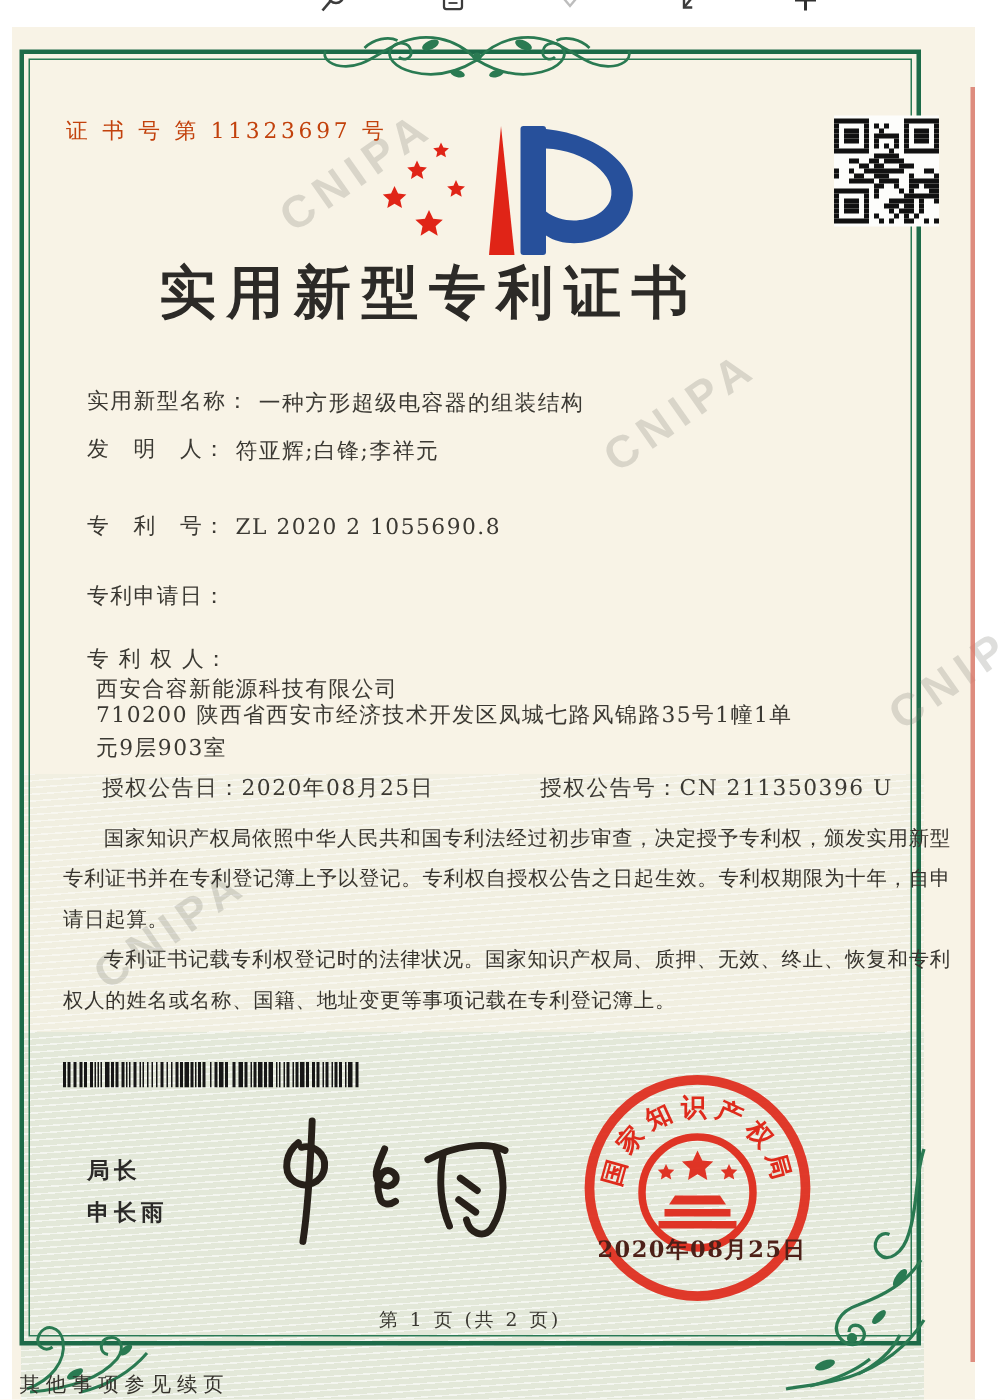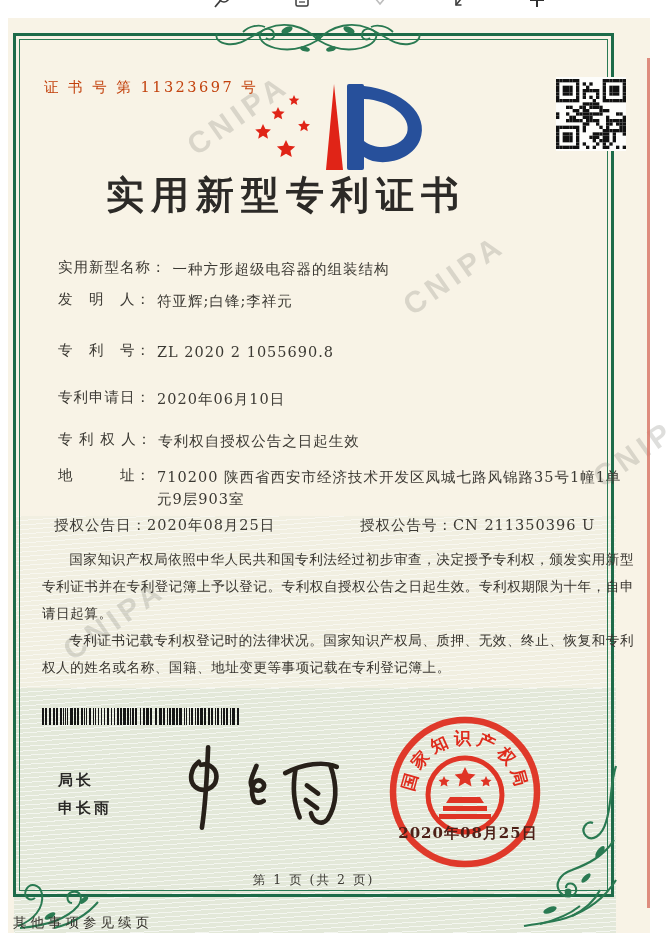--- a/index.html
+++ b/index.html
@@ -49,24 +49,24 @@
   .qr { position:absolute; left:548px; top:59px; width:70px; height:74px; z-index:3; background:#fdfdfb; }
 
   .title { position:absolute; left:5px; top:152px; width:546px; text-align:center;
     font-size:38px; font-weight:bold; letter-spacing:7px; color:#2c2a27; z-index:3; }
 
   .field { position:absolute; left:50px; display:flex; font-size:14.5px;
     letter-spacing:1px; color:#3b3933; z-index:3; }
   .field .lbl { white-space:nowrap; }
   .field .val { margin-left:6px; max-width:470px; line-height:22px; }
   .f0 { top:240px; } .f1 { top:272px; } .f2 { top:323px; }
-  .f3 { top:370px; } .f4 { top:412px; } .f5 { top:448px; }
+  .f3 { top:370px; } .f4 { top:412px;flex-direction:column; } .f5 { top:448px; }
   .grant-row { position:absolute; top:498px; left:0; width:642px; height:22px;
     font-size:14.5px; letter-spacing:1px; color:#3b3933; z-index:3; }
-  .grant-row .g1 { position:absolute; left:46px; }
+  .grant-row .g1 { position:absolute; left:60px; }
   .grant-row .g2 { position:absolute; left:352px; }
 
   .body-text { position:absolute; left:34px; top:528px; width:592px; z-index:3;
     font-size:13.6px; line-height:27px; color:#37342e; text-align:justify; letter-spacing:.5px; }
   .body-text p { text-indent:2em; }
 
   .barcode { position:absolute; left:34px; top:690px; width:200px; height:17px; z-index:3; }
 
   .official { position:absolute; left:50px; top:750px; z-index:3;
     font-family:Liberation Mono, monospace; font-weight:bold; font-size:15px;
@@ -422,28 +422,26 @@
   <div class="field f1">
     <span class="lbl">发　明　人：</span>
     <span class="val">符亚辉;白锋;李祥元</span>
   </div>
   <div class="field f2">
     <span class="lbl">专　利　号：</span>
     <span class="val">ZL 2020 2 1055690.8</span>
   </div>
   <div class="field f3">
     <span class="lbl">专利申请日：</span>
-    <span class="val">2020年06月10日</span>
   </div>
   <div class="field f4">
     <span class="lbl">专 利 权 人：</span>
-    <span class="val">专利权自授权公告之日起生效</span>
+    <span class="val">西安合容新能源科技有限公司</span>
   </div>
   <div class="field f5">
-    <span class="lbl">地　　　址：</span>
     <span class="val">710200 陕西省西安市经济技术开发区凤城七路风锦路35号1幢1单元9层903室</span>
   </div>
 
   <div class="grant-row">
     <span class="g1"><span>授权公告日：</span><span>2020年08月25日</span></span>
     <span class="g2"><span>授权公告号：</span><span>CN 211350396 U</span></span>
   </div>
 
   <div class="body-text">
     <p>国家知识产权局依照中华人民共和国专利法经过初步审查，决定授予专利权，颁发实用新型专利证书并在专利登记簿上予以登记。专利权自授权公告之日起生效。专利权期限为十年，自申请日起算。</p>

